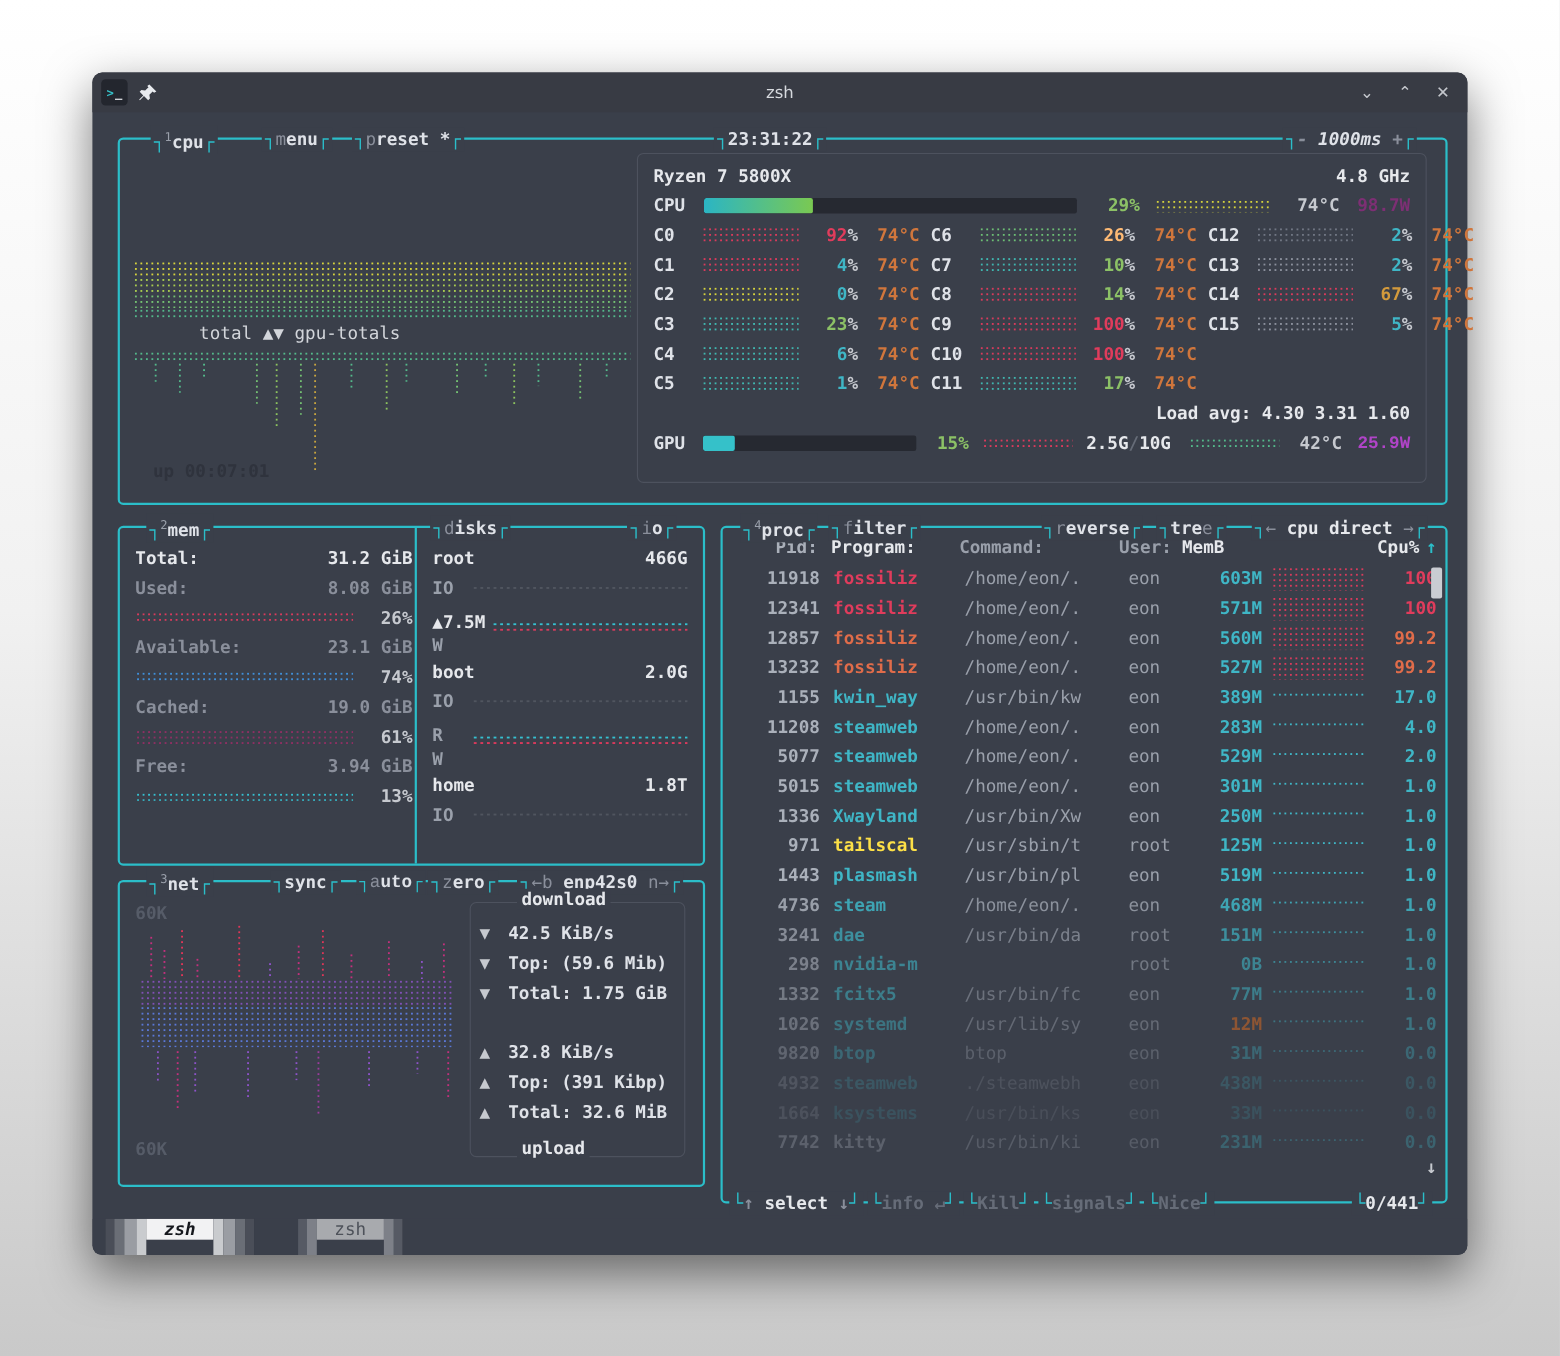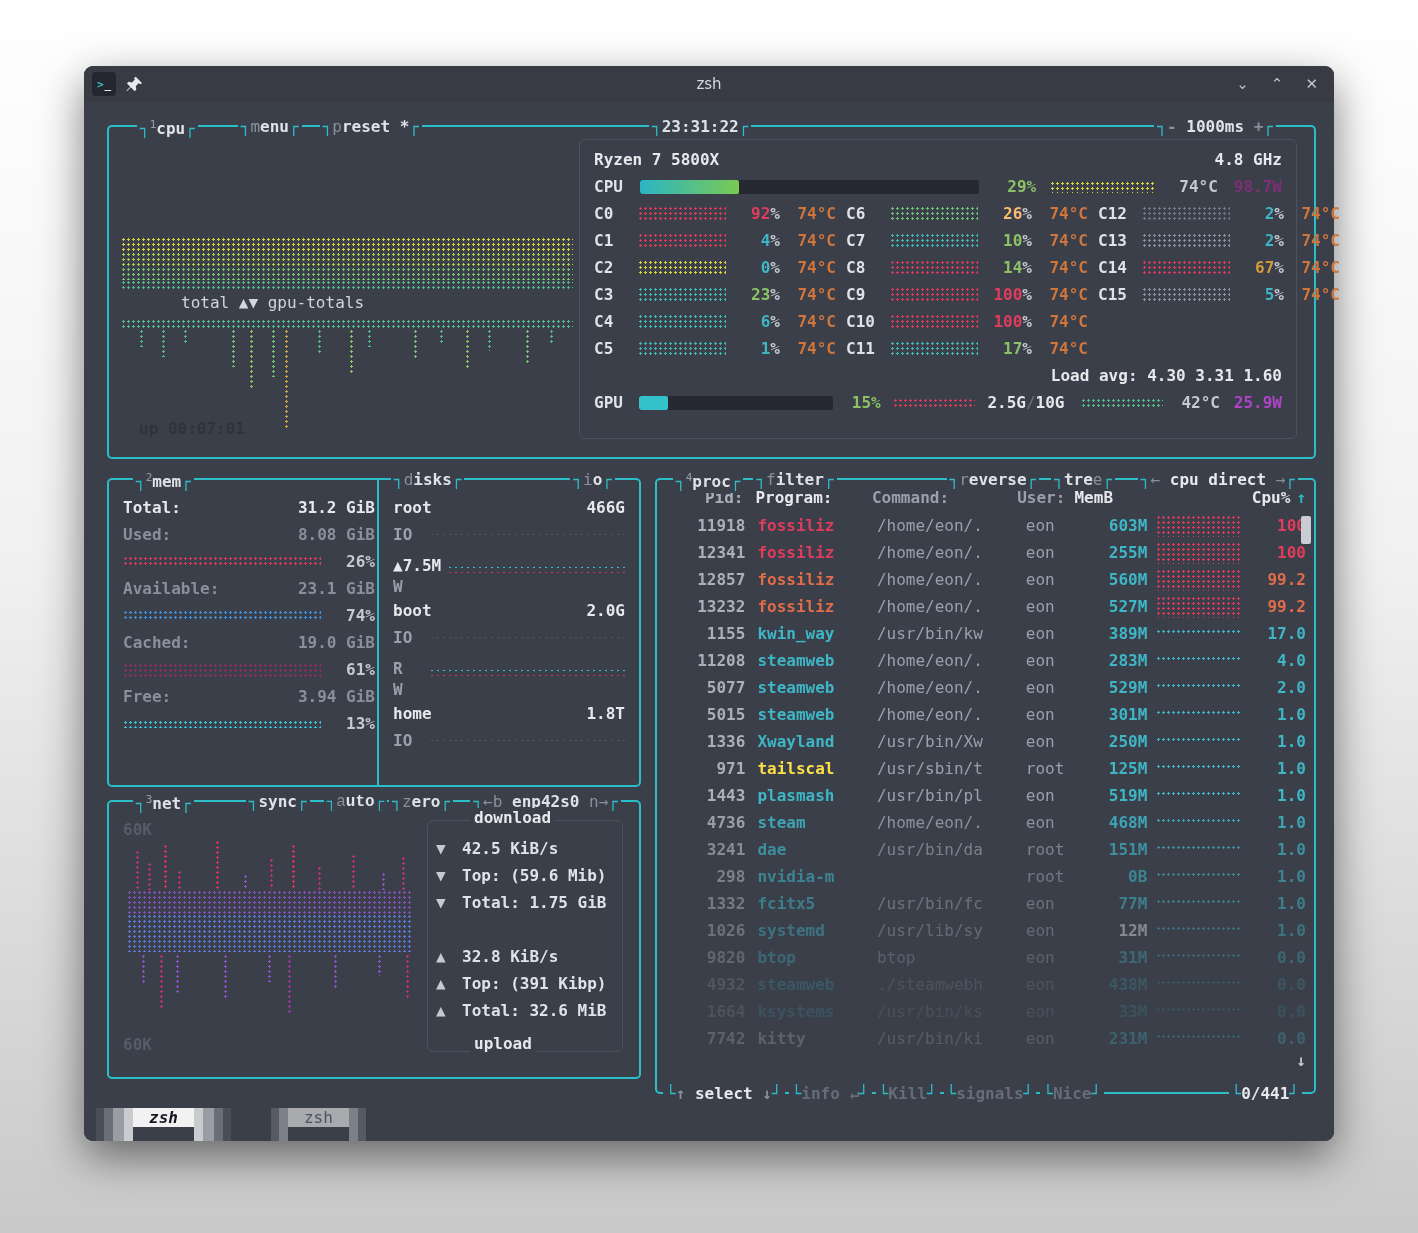--- a/index.html
+++ b/index.html
@@ -114,21 +114,21 @@
   </div>
 
   <div class="screen">
 
     <div class="box" style="left:23px;top:23px;width:1205px;height:330px;">
       <div class="btitle" style="padding-left:28px;">
         <span class="lbl"><span class="bkt">┐</span><span class="sup">1</span><span>cpu</span><span class="bkt">┌</span></span>
         <span class="lbl" style="margin-left:40px;"><span class="bkt">┐</span><span class="hot">m</span><span>enu</span><span class="bkt">┌</span></span>
         <span class="lbl" style="margin-left:18px;"><span class="bkt">┐</span><span class="hot">p</span><span>reset *</span><span class="bkt">┌</span></span>
         <span class="lbl" style="position:absolute;left:540px;"><span class="bkt">┐</span><span>23:31:22</span><span class="bkt">┌</span></span>
-        <span class="lbl" style="position:absolute;right:38px;"><span class="bkt">┐</span><span class="dim">-</span>&nbsp;<span>1000ms</span>&nbsp;<span class="dim">+</span><span class="bkt">┌</span></span>
+        <span class="lbl" style="position:absolute;right:26px;font-style:italic;"><span class="bkt">┐</span><span class="dim">-</span>&nbsp;<span>1000ms</span>&nbsp;<span class="dim">+</span><span class="bkt">┌</span></span>
       </div>
 
       <div class="cpu-left">
         <div class="cpu-strip dots" style="top:90px;height:15px;color:#d6d33c;"></div>
         <div class="cpu-strip dots" style="top:105px;height:15px;color:#a9cc4e;"></div>
         <div class="cpu-strip dots" style="top:120px;height:13px;color:#74c272;"></div>
         <div class="cpu-strip dots" style="top:133px;height:10px;color:#53b98a;"></div>
         <div class="cpu-graph-label">total ▲▼ gpu-totals</div>
 
         <div class="cpu-strip dots" style="top:172px;height:10px;color:#53b98a;"></div>
@@ -285,21 +285,21 @@
         <div class="prow">
           <span style="width:52px;">GPU</span>
           <span class="bar-track" style="width:225px;">
             <span class="bar-fill" style="background: rgb(53, 193, 201); width: 15%;"></span>
           </span>
           <span style="width:56px;text-align:right;color:#8cc166;">15%</span>
           <span class="dots" style="width:96px;height:10px;margin-left:12px;color:#d93a5c;"></span>
           <span style="margin-left:12px;"><span class="wht">2.5G</span><span class="vdim">/</span><span class="wht">10G</span></span>
           <span class="dots" style="width:96px;height:10px;margin-left:16px;color:#53b98a;"></span>
           <span style="width:66px;text-align:right;color:#c6c9cf;">42°C</span>
-          <span style="width:72px;text-align:right;color:#b044c8;">25.9W</span>
+          <span style="width:72px;text-align:right;color:#b044c8;font-family:Liberation Mono, monospace;">25.9W</span>
         </div>
       </div>
     </div>
 
     <div class="box" style="left:23px;top:376px;width:530px;height:305px;">
       <div class="btitle" style="padding-left:24px;">
         <span class="lbl"><span class="bkt">┐</span><span class="sup">2</span><span>mem</span><span class="bkt">┌</span></span>
         <span class="lbl" style="position:absolute;left:282px;"><span class="bkt">┐</span><span class="hot">d</span><span>isks</span><span class="bkt">┌</span></span>
         <span class="lbl" style="position:absolute;right:24px;"><span class="bkt">┐</span><span class="hot">i</span><span>o</span><span class="bkt">┌</span></span>
       </div>
@@ -493,21 +493,21 @@
               <span class="dots gbig" style="color: rgb(217, 58, 92);"></span>
             </span>
         <span class="c-cpu" style="color: rgb(224, 60, 92);">100</span>
       </div>
 
       <div class="procrow" style="opacity: 1;">
         <span class="c-pid">12341</span>
         <span class="c-prog" style="color: rgb(224, 60, 92);">fossiliz</span>
         <span class="c-cmd">/home/eon/.</span>
         <span class="c-user">eon</span>
-        <span class="c-mem" style="color: rgb(63, 182, 198);">255M</span>
+        <span class="c-mem" style="color: rgb(63, 182, 198);">571M</span>
         <span class="c-graph">
               <span class="dots gbig" style="color: rgb(217, 58, 92);"></span>
             </span>
         <span class="c-cpu" style="color: rgb(224, 60, 92);">100</span>
       </div>
 
       <div class="procrow" style="opacity: 1;">
         <span class="c-pid">12857</span>
         <span class="c-prog" style="color: rgb(224, 108, 74);">fossiliz</span>
         <span class="c-cmd">/home/eon/.</span>
@@ -661,21 +661,21 @@
               <span class="dots gsmall" style="color: rgb(63, 182, 198);"></span>
             </span>
         <span class="c-cpu" style="color: rgb(63, 182, 198);">1.0</span>
       </div>
 
       <div class="procrow" style="opacity: 0.44;">
         <span class="c-pid">1026</span>
         <span class="c-prog" style="color: rgb(63, 182, 198);">systemd</span>
         <span class="c-cmd">/usr/lib/sy</span>
         <span class="c-user">eon</span>
-        <span class="c-mem" style="color: #e5e5e5;">12M</span>
+        <span class="c-mem" style="color: #f97316;">12M</span>
         <span class="c-graph">
               <span class="dots gsmall" style="color: rgb(63, 182, 198);"></span>
             </span>
         <span class="c-cpu" style="color: rgb(63, 182, 198);">1.0</span>
       </div>
 
       <div class="procrow" style="opacity: 0.34;">
         <span class="c-pid">9820</span>
         <span class="c-prog" style="color: rgb(63, 182, 198);">btop</span>
         <span class="c-cmd">btop</span>

